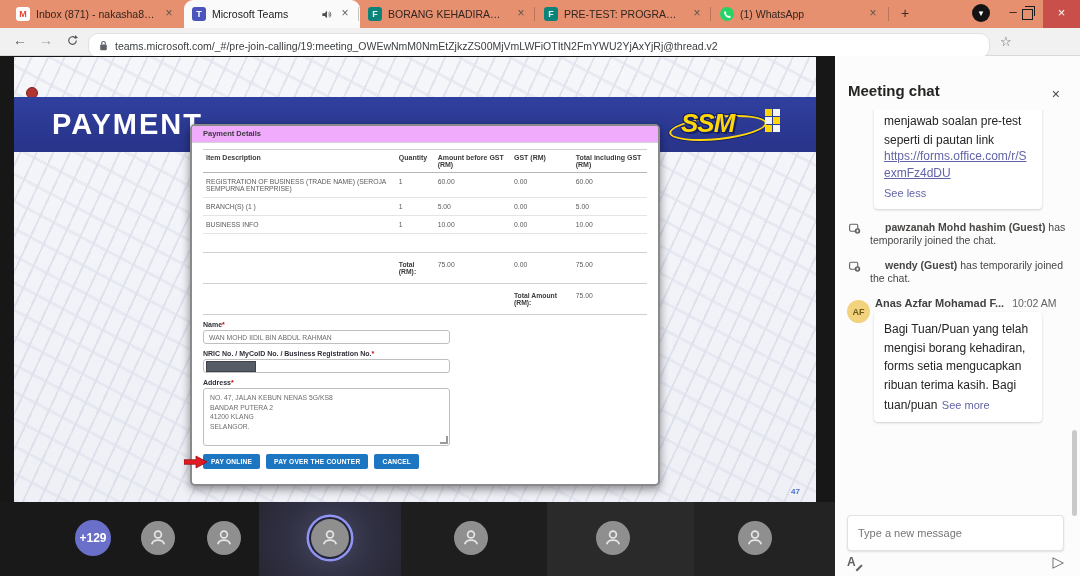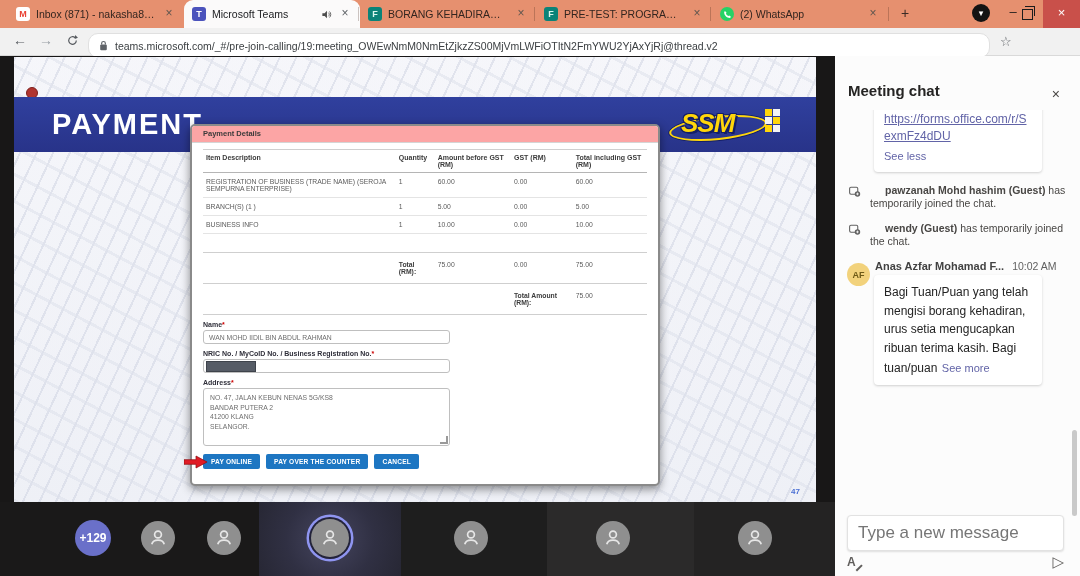--- a/index.html
+++ b/index.html
@@ -73,21 +73,21 @@
               border-radius:50%;transform:rotate(-6deg);box-shadow:0 0 0 1px #141f66;}
   .ssm-grid{position:absolute;left:96px;top:2px;width:16px;height:24px;display:grid;
             grid-template-columns:7px 7px;grid-auto-rows:7px;gap:1px;}
   .ssm-grid span{display:block;}
   .page-num{position:absolute;right:16px;bottom:6px;font-size:8px;color:#4a6fd4;font-weight:bold;}
 
   
   .modal{position:absolute;left:176px;top:67px;width:470px;height:362px;background:#fff;
          border:2px solid #8a8a8a;border-radius:5px;box-sizing:border-box;
          box-shadow:0 3px 10px rgba(0,0,0,.45);overflow:visible;}
-  .modal-header{height:16px;background:#fca5a5;border-bottom:1px solid #d5d5d5;
+  .modal-header{height:16px;background:#f0abfc;border-bottom:1px solid #d5d5d5;
                 border-radius:3px 3px 0 0;font-size:7.5px;font-weight:bold;color:#3a3a3a;
                 line-height:16px;padding-left:11px;}
   .modal-body{position:relative;padding:6px 11px 0 11px;}
   table.pay{width:100%;border-collapse:collapse;table-layout:fixed;}
   table.pay th{font-size:7px;font-weight:bold;color:#3b3b3b;text-align:left;
                border-top:1px solid #cfcfcf;border-bottom:1px solid #b5b5b5;
                padding:4px 3px;vertical-align:top;}
   table.pay td{font-size:6.8px;color:#5a5a5a;padding:5px 3px;vertical-align:top;
                border-bottom:1px solid #e4e4e4;}
   table.pay .c-desc{width:45%;}table.pay .c-qty{width:8%;}table.pay .c-amt{width:17%;}
@@ -156,21 +156,21 @@
   .msg-head{display:flex;gap:8px;align-items:flex-start;margin:0 0 3px 1px;}
   .sender{font-size:11px;font-weight:bold;color:#424242;white-space:nowrap;}
   .mtime{font-size:10.5px;color:#616161;white-space:nowrap;}
   .chat-msg .bubble,.bubble.follow{margin-left:0;}
   .chat-scroll{position:absolute;right:3px;top:374px;width:5px;height:86px;
                background:#c9c9c9;border-radius:3px;}
   .chat-input{position:absolute;left:12px;right:16px;bottom:25px;height:36px;background:#fff;
               border:1px solid #e2e2e2;border-radius:4px;box-shadow:0 1px 2px rgba(0,0,0,.12);
               box-sizing:border-box;}
   .chat-input input{width:100%;height:100%;border:0;outline:none;background:transparent;
-              font-family:"Liberation Sans",sans-serif;font-size:17px;color:#242424;
+              font-family:"Liberation Sans",sans-serif;font-size:11px;color:#242424;
               padding:0 10px;box-sizing:border-box;}
   .chat-input input::placeholder{color:#767676;}
   .chat-tools{position:absolute;left:12px;right:16px;bottom:5px;height:18px;display:flex;
               justify-content:space-between;align-items:center;}
   .fmt{position:relative;font-size:12px;color:#605e5c;font-weight:bold;padding-right:6px;}
   .fmt::after{content:"";position:absolute;right:-1px;bottom:0px;width:8px;height:1.6px;
               background:#605e5c;transform:rotate(-45deg);}
   .send{font-size:15px;color:#605e5c;transform:rotate(0deg);}
 </style>
 </head>
@@ -204,21 +204,21 @@
       <span class="fav fav-forms">F</span>
       <span class="title">PRE-TEST: PROGRAM BIMBIN</span>
       <span class="x">×</span>
     </div>
     <div class="tab" style="left:712px;width:176px;">
       <span class="fav fav-wa">
         <svg width="9" height="9" viewBox="0 0 24 24">
             <path d="M6 3 C4.5 3 3 4.5 3 6 c0 8 7 15 15 15 1.5 0 3-1.5 3-3 l-4-3.5 -3 1.8 c-3-1.5-5-3.5-6.3-6.3 L9.5 7 Z" fill="#fff"></path>
           </svg>
       </span>
-      <span class="title">(2) WhatsApp</span>
+      <span class="title">(1) WhatsApp</span>
       <span class="x">×</span>
     </div>
     <div class="tabsep" style="left:358px;"></div>
     <div class="tabsep" style="left:534px;"></div>
     <div class="tabsep" style="left:710px;"></div>
     <div class="tabsep" style="left:888px;"></div>
     <div class="newtab">+</div>
     <div class="ctl-circle">▾</div>
     <div class="ctl-min">–</div>
     <div class="ctl-restore"></div>
@@ -406,20 +406,21 @@
 
   <div class="chat">
     <div class="chat-header">
       <span class="chat-title">Meeting chat</span>
       <span class="chat-x">×</span>
     </div>
 
     <div class="msgs">
 
       <div class="bubble cut">
+        <span class="mtext">menjawab soalan pre-test seperti di pautan link</span>
         <a class="mlink">https://forms.office.com/r/SexmFz4dDU</a>
         <span class="see">See less</span>
       </div>
 
       <div class="sysmsg">
         <span class="sysicon">
           <svg width="13" height="13" viewBox="0 0 24 24">
               <rect x="3" y="4" width="15" height="13" rx="2.5" fill="none" stroke="#616161" stroke-width="2"></rect>
               <circle cx="17.5" cy="16.5" r="5" fill="#616161"></circle>
               <path d="M17.5 14 v5 M15 16.5 h5" stroke="#fff" stroke-width="1.5"></path>
@@ -438,21 +439,21 @@
         <span><span class="nm">wendy (Guest)</span> <span>has temporarily joined the chat.</span></span>
       </div>
 
       <div class="chat-msg">
         <div class="af-avatar">AF</div>
         <div class="msg-head">
           <span class="sender">Anas Azfar Mohamad F...</span>
           <span class="mtime">10:02 AM</span>
         </div>
         <div class="bubble">
-          <span class="mtext">Bagi Tuan/Puan yang telah mengisi borang kehadiran, urus setia mengucapkan ribuan terima kasih. Bagi tuan/puan</span>
+          <span class="mtext">Bagi Tuan/Puan yang telah mengisi borang kehadiran, forms setia mengucapkan ribuan terima kasih. Bagi tuan/puan</span>
           <span class="see">See more</span>
         </div>
       </div>
 
     </div>
 
     <div class="chat-scroll"></div>
 
     <div class="chat-input">
       <input type="text" placeholder="Type a new message" style="">

